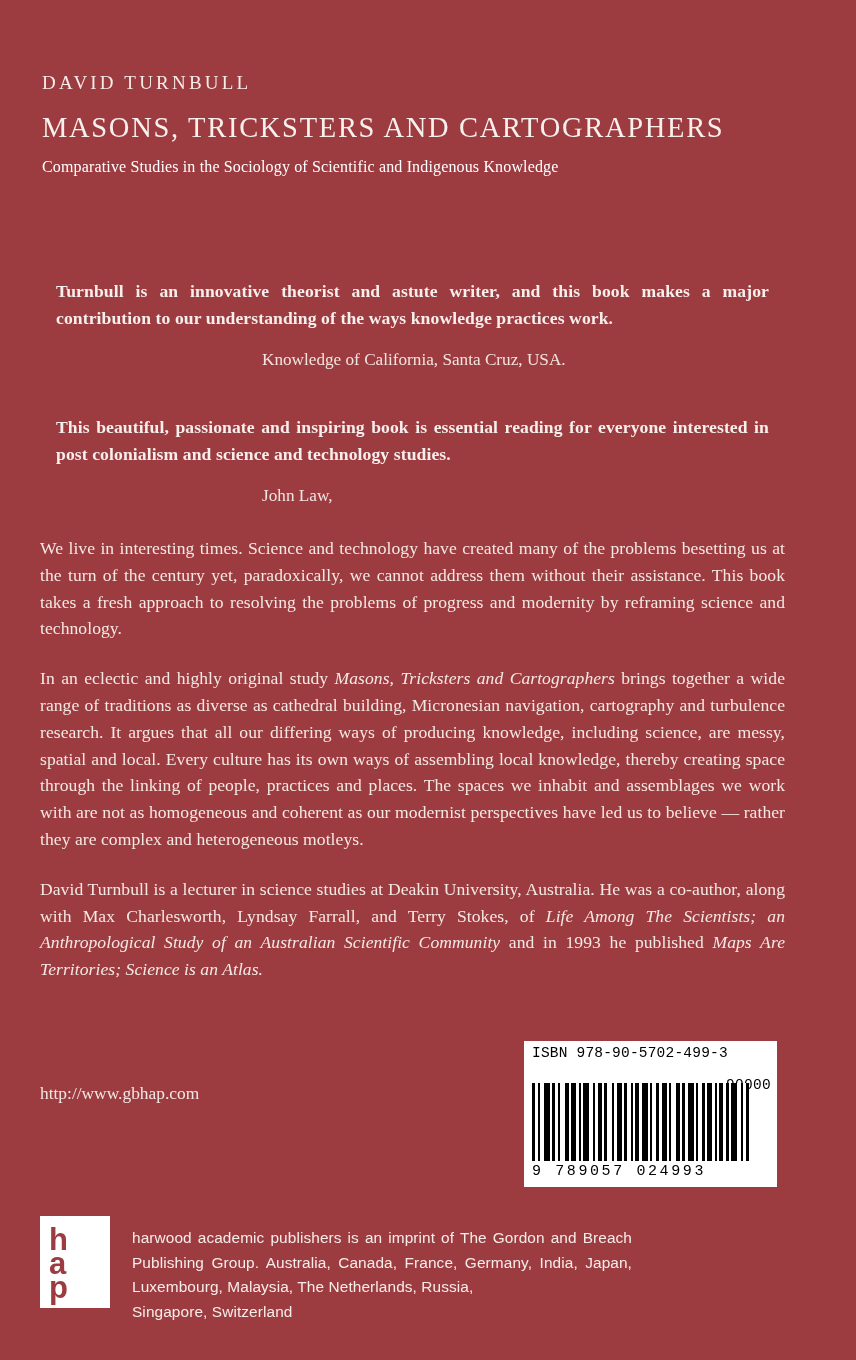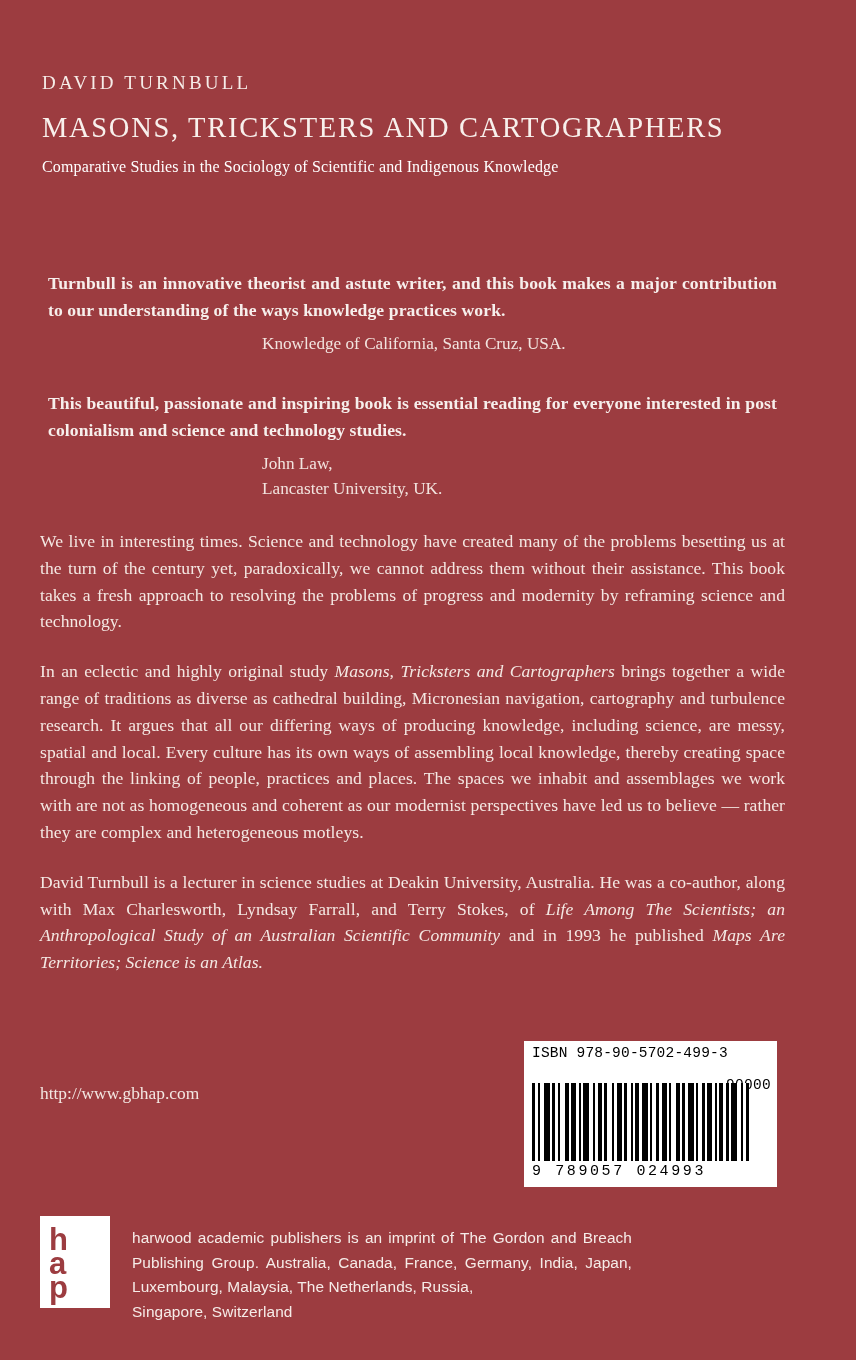--- a/index.html
+++ b/index.html
@@ -59,21 +59,21 @@
     left: 40px;
     top: 262px;
     width: 745px;
   }
   .blurb {
     font-size: 17.6px;
     font-weight: bold;
     line-height: 26.5px;
     text-align: justify;
     color: #f7efec;
-    margin: 8px;
+    margin: 16px;
     letter-spacing: 0.1px;
   }
   .attrib {
     margin: 6px 0 0 222px;
     font-size: 17.2px;
     line-height: 25px;
     color: #f2e4df;
   }
   .attrib div {
     white-space: nowrap;
@@ -213,21 +213,20 @@
     <p class="blurb">Turnbull is an innovative theorist and astute writer, and this book makes a major contribution to our understanding of the ways knowledge practices work.</p>
     <div class="attrib">
       <div>Knowledge of California, Santa Cruz, USA.</div>
     </div>
 
     <div class="gap-1"></div>
 
     <p class="blurb">This beautiful, passionate and inspiring book is essential reading for everyone interested in post colonialism and science and technology studies.</p>
     <div class="attrib">
       <div>John Law,</div>
-      <div>Lancaster University, UK.</div>
     </div>
 
     <div class="gap-2"></div>
 
     <p class="para">We live in interesting times. Science and technology have created many of the problems besetting us at the turn of the century yet, paradoxically, we cannot address them without their assistance. This book takes a fresh approach to resolving the problems of progress and modernity by reframing science and technology.</p>
 
     <p class="para"><span>In an eclectic and highly original study </span><i>Masons, Tricksters and Cartographers</i><span> brings together a wide range of traditions as diverse as cathedral building, Micronesian navigation, cartography and turbulence research. It argues that all our differing ways of producing knowledge, including science, are messy, spatial and local. Every culture has its own ways of assembling local knowledge, thereby creating space through the linking of people, practices and places. The spaces we inhabit and assemblages we work with are not as homogeneous and coherent as our modernist perspectives have led us to believe — rather they are complex and heterogeneous motleys.</span></p>
 
     <p class="para"><span>David Turnbull is a lecturer in science studies at Deakin University, Australia. He was a co-author, along with Max Charlesworth, Lyndsay Farrall, and Terry Stokes, of </span><i>Life Among The Scientists; an Anthropological Study of an Australian Scientific Community</i><span> and in 1993 he published </span><i>Maps Are Territories; Science is an Atlas.</i></p>
 

